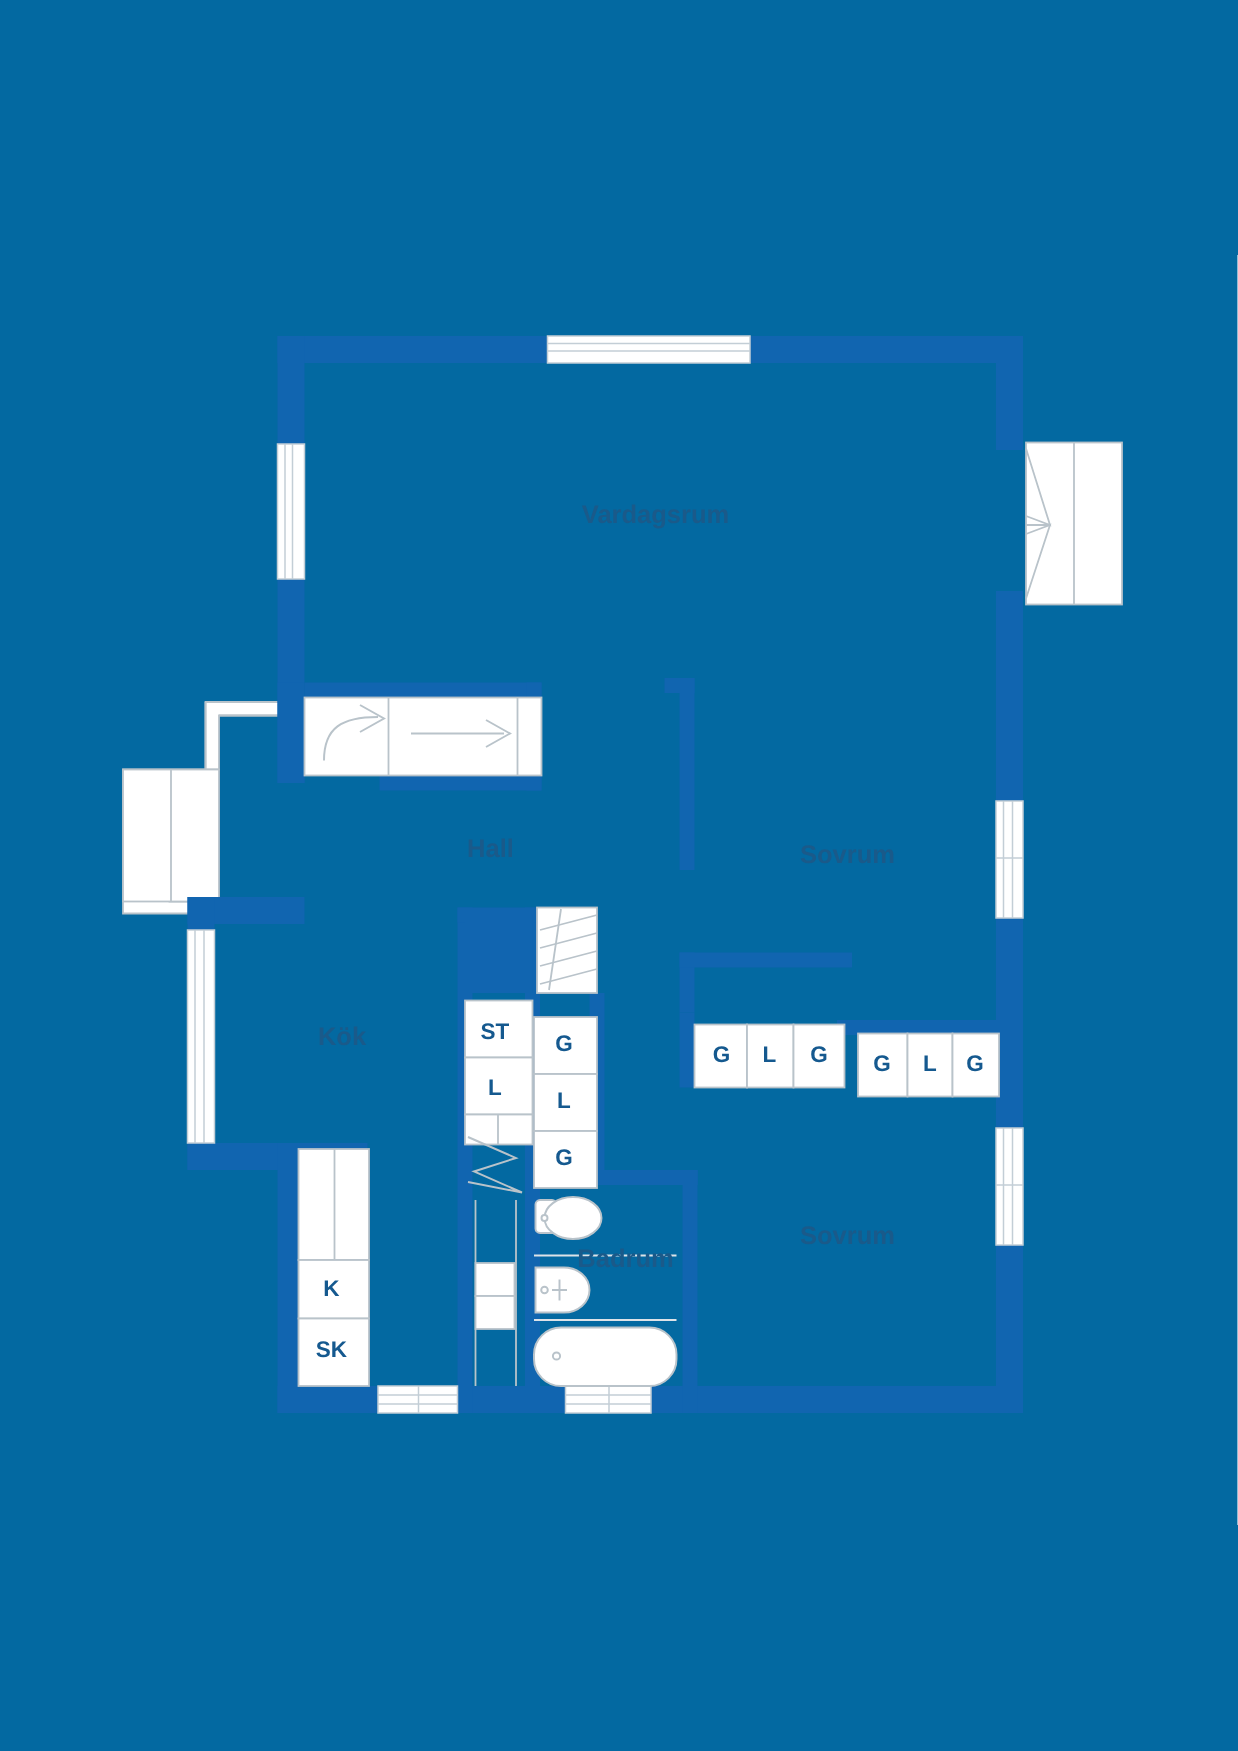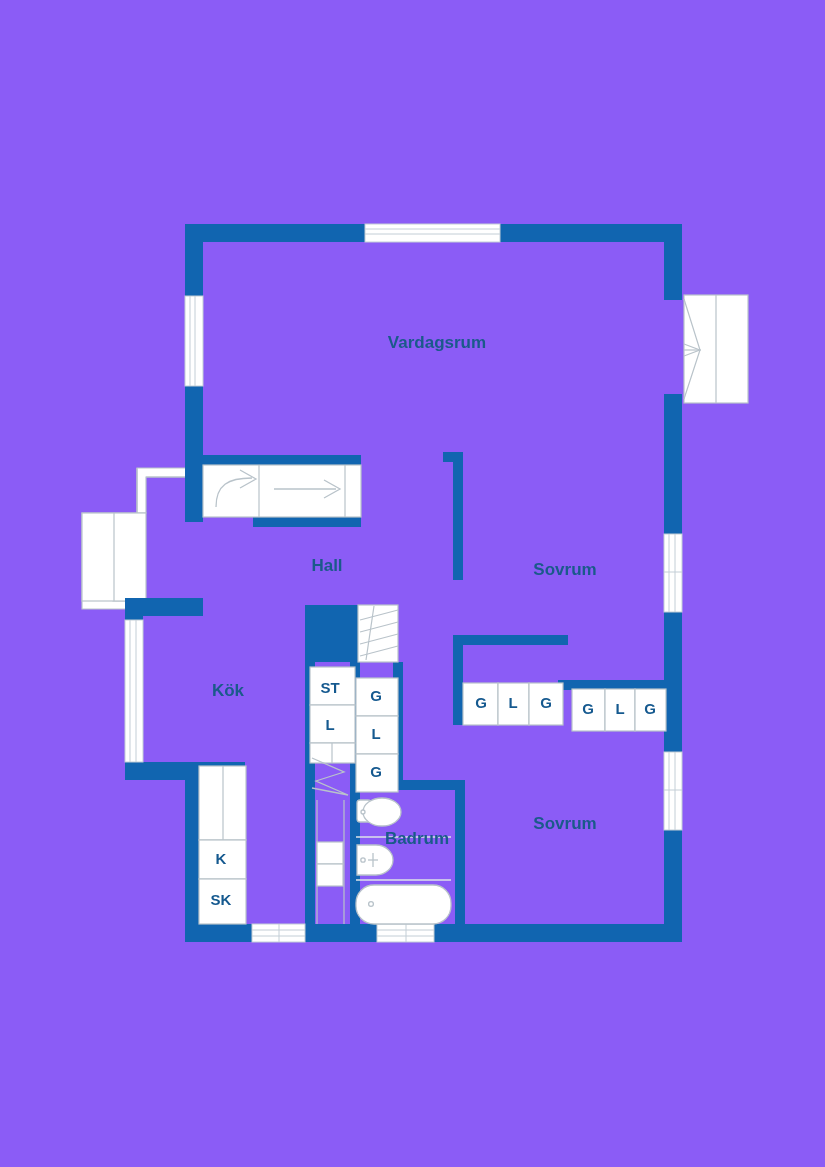--- a/index.html
+++ b/index.html
@@ -10,21 +10,21 @@
   body {
     width: 825px;
     height: 1167px;
     font-family: "Liberation Sans", sans-serif;
     overflow: hidden;
   }
   #floorplan-root {
     position: relative;
     width: 825px;
     height: 1167px;
-    background: #8b5cf6;
+    background: #0369a1;
   }
   svg.plan {
     display: block;
     width: 825px;
     height: 1167px;
   }
   .room-label {
     font-family: "Liberation Sans", sans-serif;
     font-weight: bold;
     fill: #1a5a8a;

